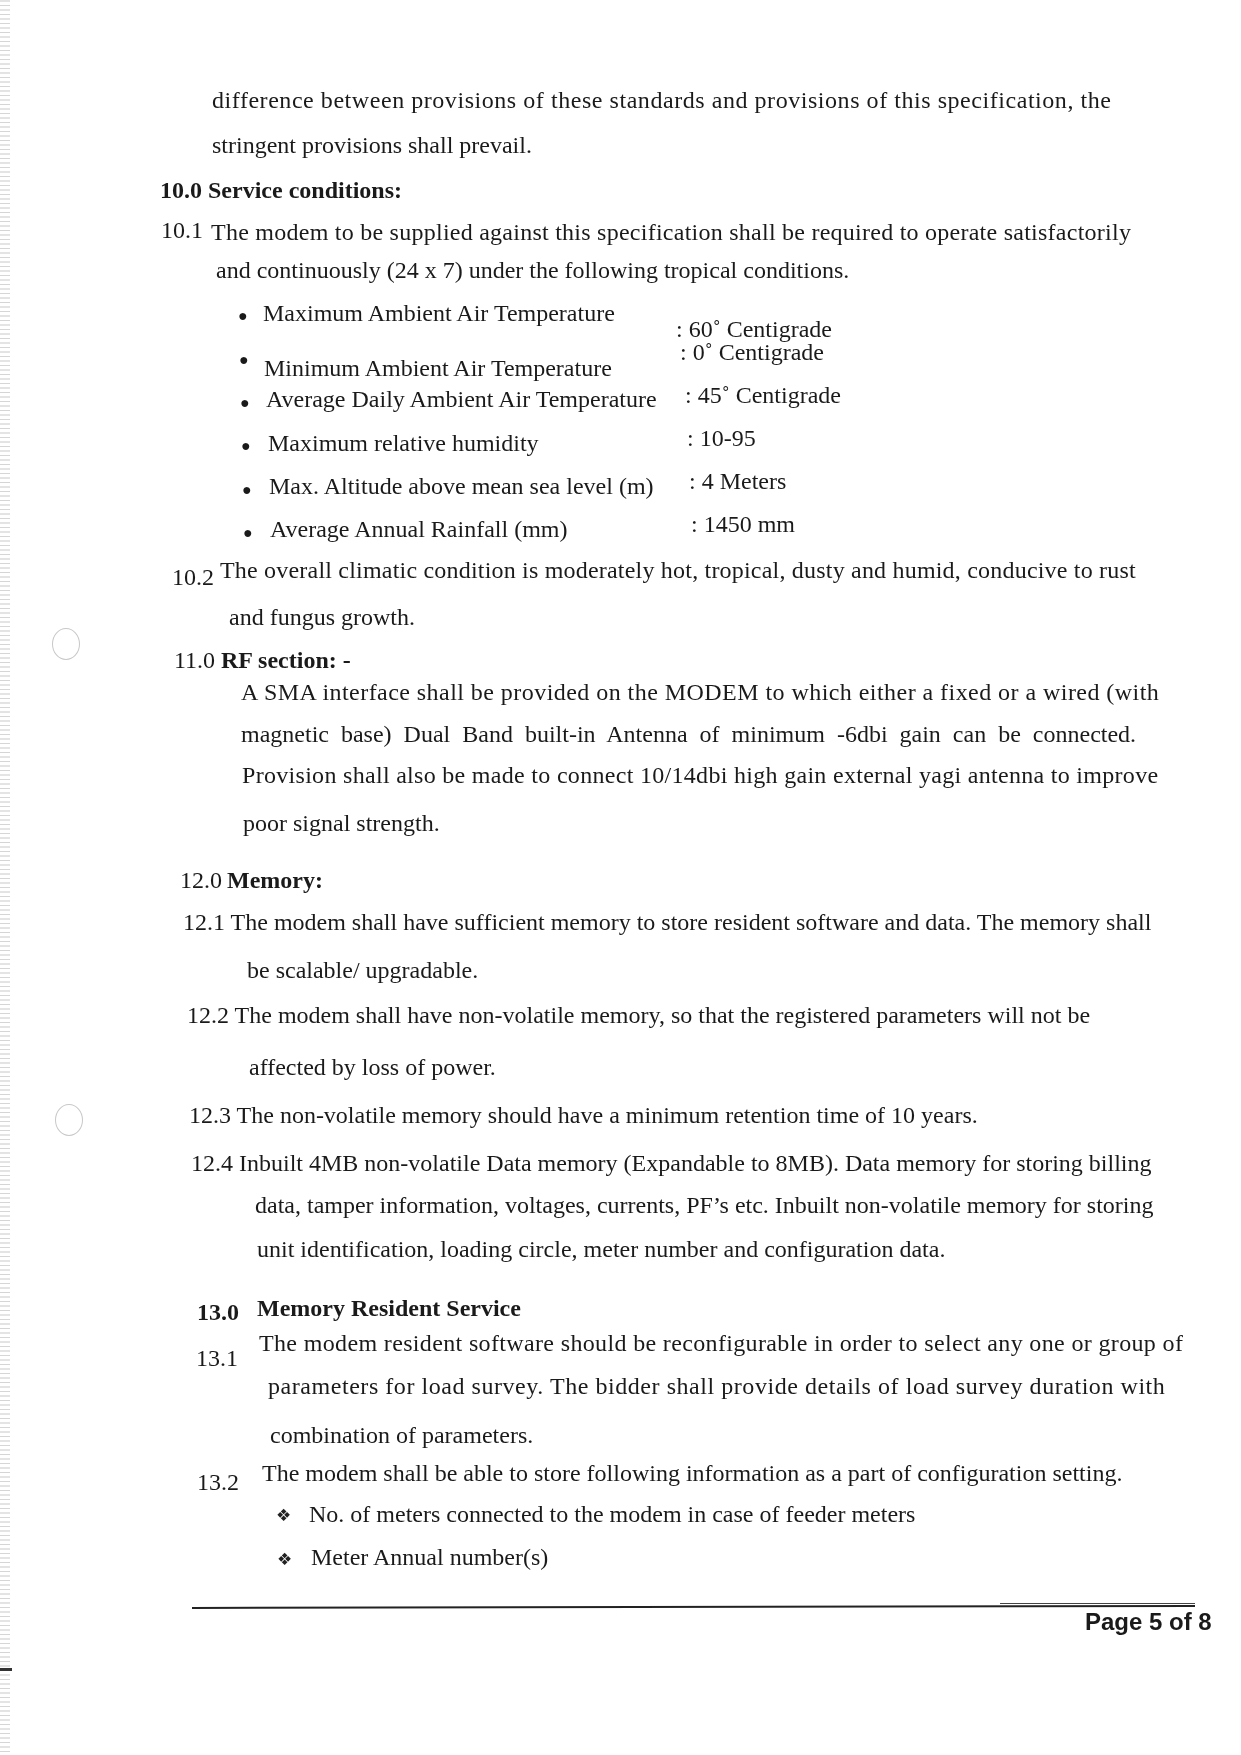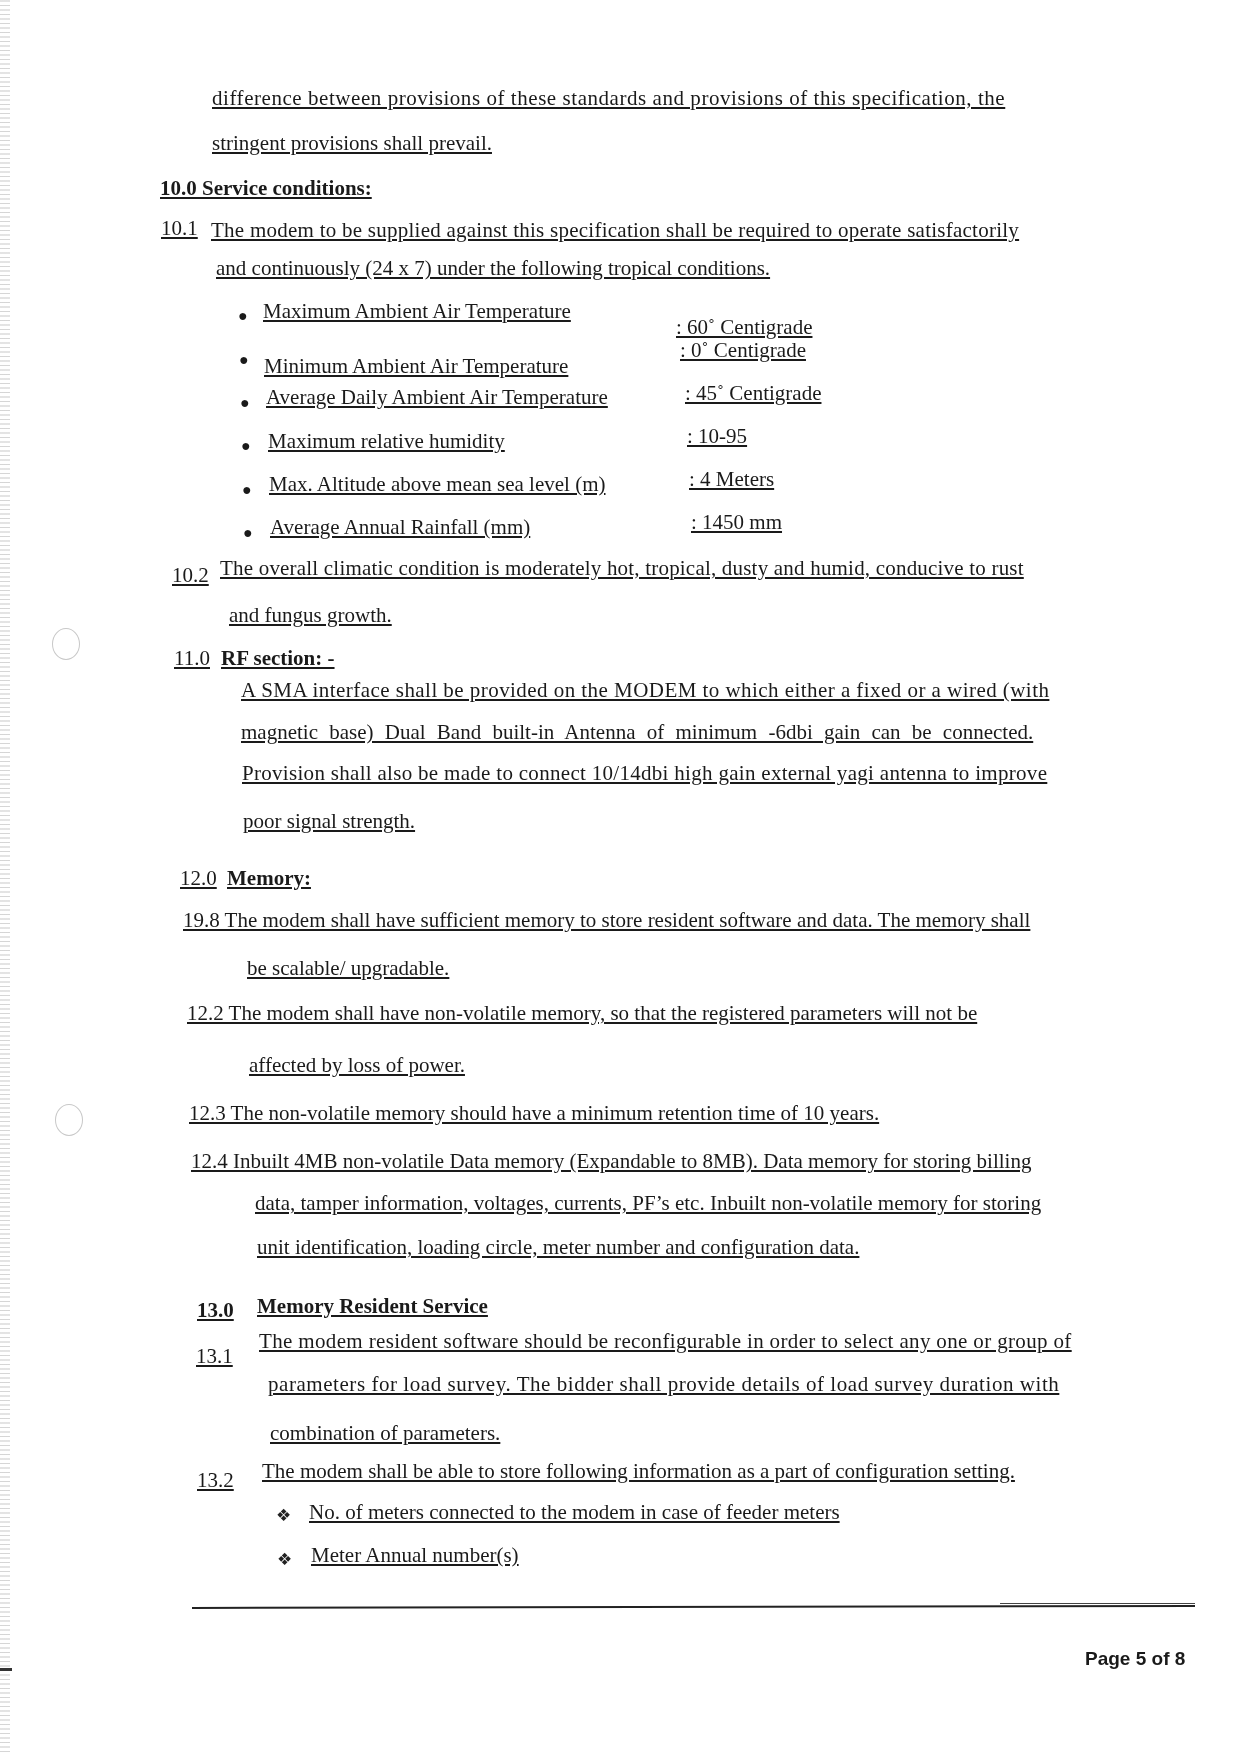--- a/index.html
+++ b/index.html
@@ -13,27 +13,27 @@
   }
   .scan-edge {
     position: absolute; left: 0; top: 0; width: 10px; height: 1755px;
     background: repeating-linear-gradient(to bottom, #d8d8d8 0 2px, #ffffff 2px 5px, #c4c4c4 5px 6px, #ffffff 6px 9px);
     opacity: 0.7;
   }
   .scan-edge-mark {
     position: absolute; left: 0; top: 1668px; width: 12px; height: 3px; background: #333;
   }
   .hole { position: absolute; width: 26px; height: 30px; border: 1px solid #c8c8c8; border-radius: 50%; }
-  .t { position: absolute; font-size: 21px; white-space: nowrap; line-height: 1; text-decoration: underline; }
+  .t { position: absolute; font-size: 24px; white-space: nowrap; line-height: 1; }
   .b { font-weight: bold; }
   .bullet-dot { position: absolute; font-size: 16px; line-height: 1; }
   .diamond { position: absolute; font-size: 17px; line-height: 1; color: #222; }
   .footer-rule { position: absolute; left: 192px; top: 1607px; width: 1003px; height: 0; border-top: 2px solid #222; transform: rotate(-0.12deg); transform-origin: left; }
   .footer-rule2 { position: absolute; left: 1000px; top: 1603px; width: 195px; height: 0; border-top: 1px solid #444; }
-  .page-num { position: absolute; left: 1085px; top: 1608px; font-family: "Liberation Sans", "DejaVu Sans", sans-serif; font-weight: bold; font-size: 19px; margin-top: 40px; }
+  .page-num { position: absolute; left: 1085px; top: 1608px; font-family: "Liberation Sans", "DejaVu Sans", sans-serif; font-weight: bold; font-size: 24px; }
 </style>
 </head>
 <body>
 
 <div class="scan-edge"></div>
 <div class="scan-edge-mark"></div>
 <div class="hole" style="left:52px;top:628px;"></div>
 <div class="hole" style="left:55px;top:1104px;"></div>
 
 <div class="t" style="left:212px;top:88px;letter-spacing:0.55px;">difference between provisions of these standards and provisions of this specification, the</div>
@@ -76,21 +76,21 @@
 
 <div class="t" style="left:174px;top:648px;">11.0</div>
 <div class="t b" style="left:221px;top:648px;">RF section: -</div>
 <div class="t" style="left:241px;top:680px;letter-spacing:0.45px;">A SMA interface shall be provided on the MODEM to which either a fixed or a wired (with</div>
 <div class="t" style="left:241px;top:722px;word-spacing:6px;">magnetic base) Dual Band built-in Antenna of minimum -6dbi gain can be connected.</div>
 <div class="t" style="left:242px;top:763px;letter-spacing:0.3px;">Provision shall also be made to connect 10/14dbi high gain external yagi antenna to improve</div>
 <div class="t" style="left:243px;top:811px;">poor signal strength.</div>
 
 <div class="t" style="left:180px;top:868px;">12.0</div>
 <div class="t b" style="left:227px;top:868px;">Memory:</div>
-<div class="t" style="left:183px;top:910px;">19.8 The modem shall have sufficient memory to store resident software and data. The memory shall</div>
+<div class="t" style="left:183px;top:910px;">12.1 The modem shall have sufficient memory to store resident software and data. The memory shall</div>
 <div class="t" style="left:247px;top:958px;">be scalable/ upgradable.</div>
 <div class="t" style="left:187px;top:1003px;">12.2 The modem shall have non-volatile memory, so that the registered parameters will not be</div>
 <div class="t" style="left:249px;top:1055px;">affected by loss of power.</div>
 <div class="t" style="left:189px;top:1103px;">12.3 The non-volatile memory should have a minimum retention time of 10 years.</div>
 <div class="t" style="left:191px;top:1151px;">12.4 Inbuilt 4MB non-volatile Data memory (Expandable to 8MB). Data memory for storing billing</div>
 <div class="t" style="left:255px;top:1193px;">data, tamper information, voltages, currents, PF’s etc. Inbuilt non-volatile memory for storing</div>
 <div class="t" style="left:257px;top:1237px;">unit identification, loading circle, meter number and configuration data.</div>
 
 <div class="t b" style="left:197px;top:1300px;">13.0</div>
 <div class="t b" style="left:257px;top:1296px;">Memory Resident Service</div>

